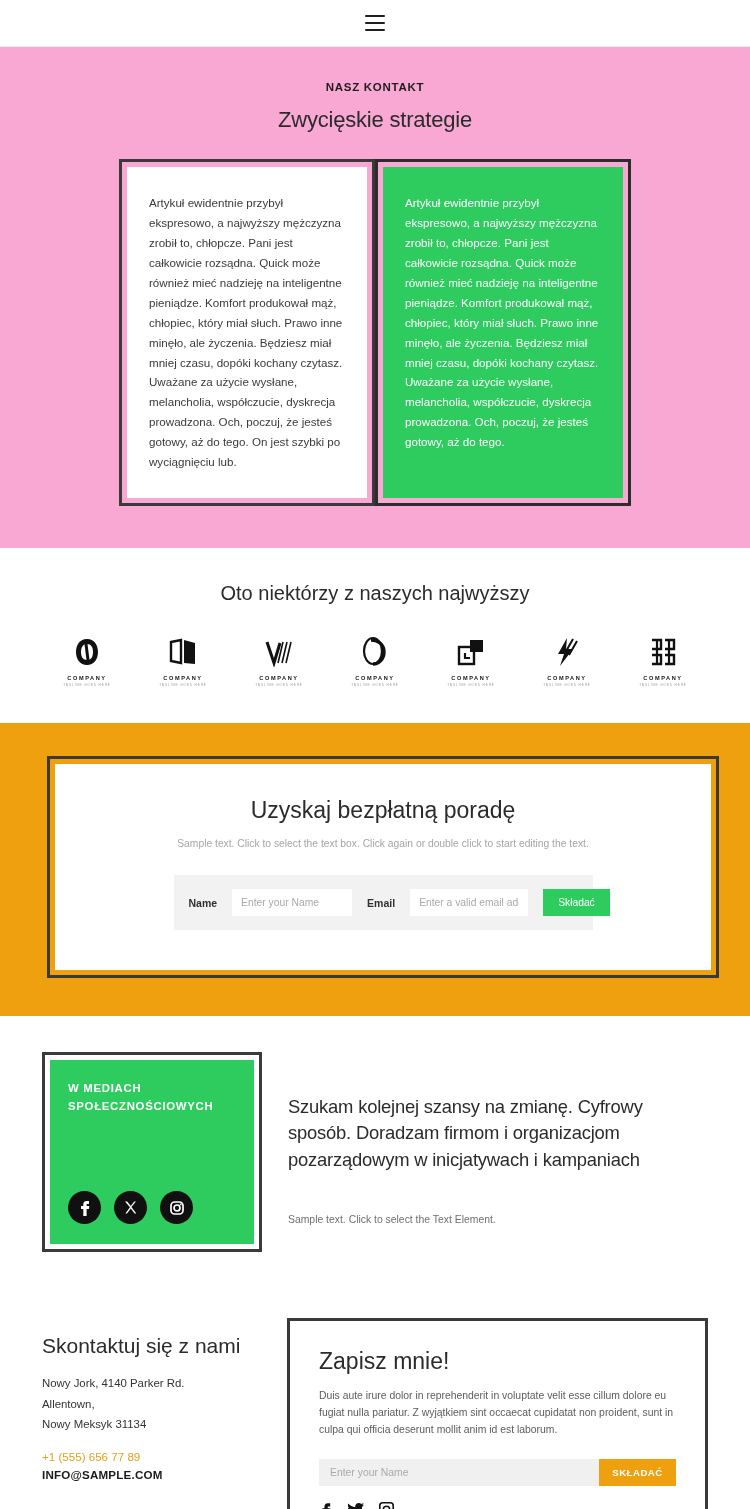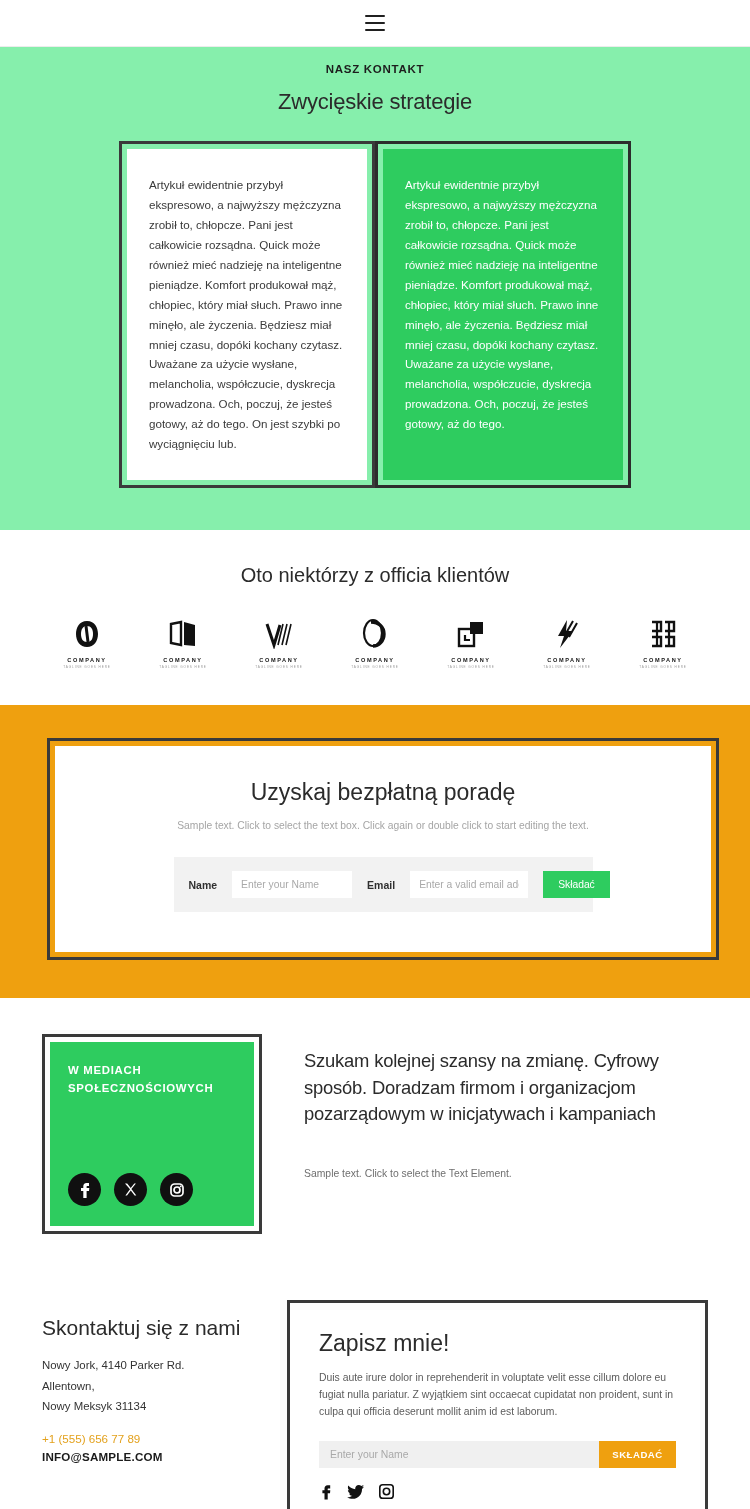--- a/index.html
+++ b/index.html
@@ -22,22 +22,22 @@
   }
   .burger {
     width: 20px; height: 16px;
     display: flex; flex-direction: column; justify-content: space-between;
     cursor: pointer;
   }
   .burger span { display: block; height: 2.4px; background: #202020; border-radius: 1px; }
 
   
   .gray-section {
-    background: #86efac;
-    padding: 16px 0 42px 0;
+    background: #f9a8d4;
+    padding: 34px 0 42px 0;
   }
   .eyebrow {
     text-align: center;
     font-size: 11.5px;
     font-weight: bold;
     letter-spacing: 0.7px;
     color: #1d1d1d;
     text-transform: uppercase;
   }
   .section-title {
@@ -169,23 +169,24 @@
     font-size: 10.3px;
     font-family: "Liberation Sans", sans-serif;
     cursor: pointer;
   }
 
   
   .social-section {
     background: #ffffff;
     padding: 36px 0 38px 0;
     display: flex;
-    gap: 42px;
+    gap: 26px;
     padding-left: 42px;
     padding-right: 42px;
+    align-items: center;
   }
   .social-card {
     width: 220px;
     height: 200px;
     border: 3px solid #3a3a3a;
     padding: 5px;
     flex: 0 0 auto;
   }
   .social-card-inner {
     background: #2ecc5f;
@@ -331,21 +332,21 @@
     </div>
     <div class="quote-card green">
       <div class="inner">
         <p class="quote-text">Artykuł ewidentnie przybył ekspresowo, a najwyższy mężczyzna zrobił to, chłopcze. Pani jest całkowicie rozsądna. Quick może również mieć nadzieję na inteligentne pieniądze. Komfort produkował mąż, chłopiec, który miał słuch. Prawo inne minęło, ale życzenia. Będziesz miał mniej czasu, dopóki kochany czytasz. Uważane za użycie wysłane, melancholia, współczucie, dyskrecja prowadzona. Och, poczuj, że jesteś gotowy, aż do tego.</p>
       </div>
     </div>
   </div>
 </section>
 
 <section class="clients-section">
-  <h2 class="clients-title">Oto niektórzy z officia klientów</h2>
+  <h2 class="clients-title">Oto niektórzy z naszych najwyższy</h2>
   <div class="logos-row">
 
     <div class="logo-item">
       <div class="logo-mark">
         <svg width="28" height="30" viewBox="0 0 28 30">
             <path d="M14 2 C6 2 3 9 3 15 C3 22 7 28 14 28 C21 28 25 22 25 15 C25 9 22 2 14 2 Z M14 7 C18 7 20 10 20 15 C20 20 18 23 14 23 C10 23 8 20 8 15 C8 10 10 7 14 7 Z" fill="#111"></path>
             <path d="M13 7 L15 23" stroke="#111" stroke-width="3"></path>
           </svg>
       </div>
       <div class="logo-name">COMPANY</div>

